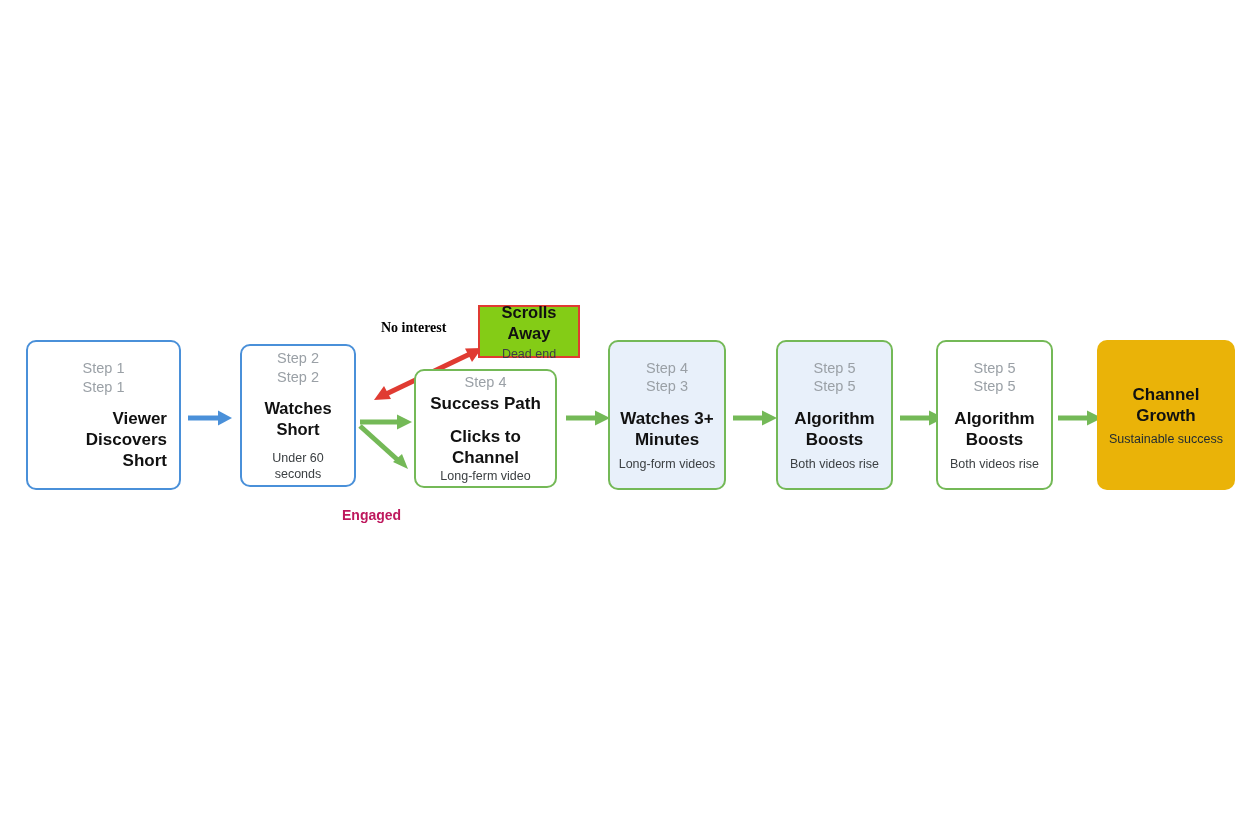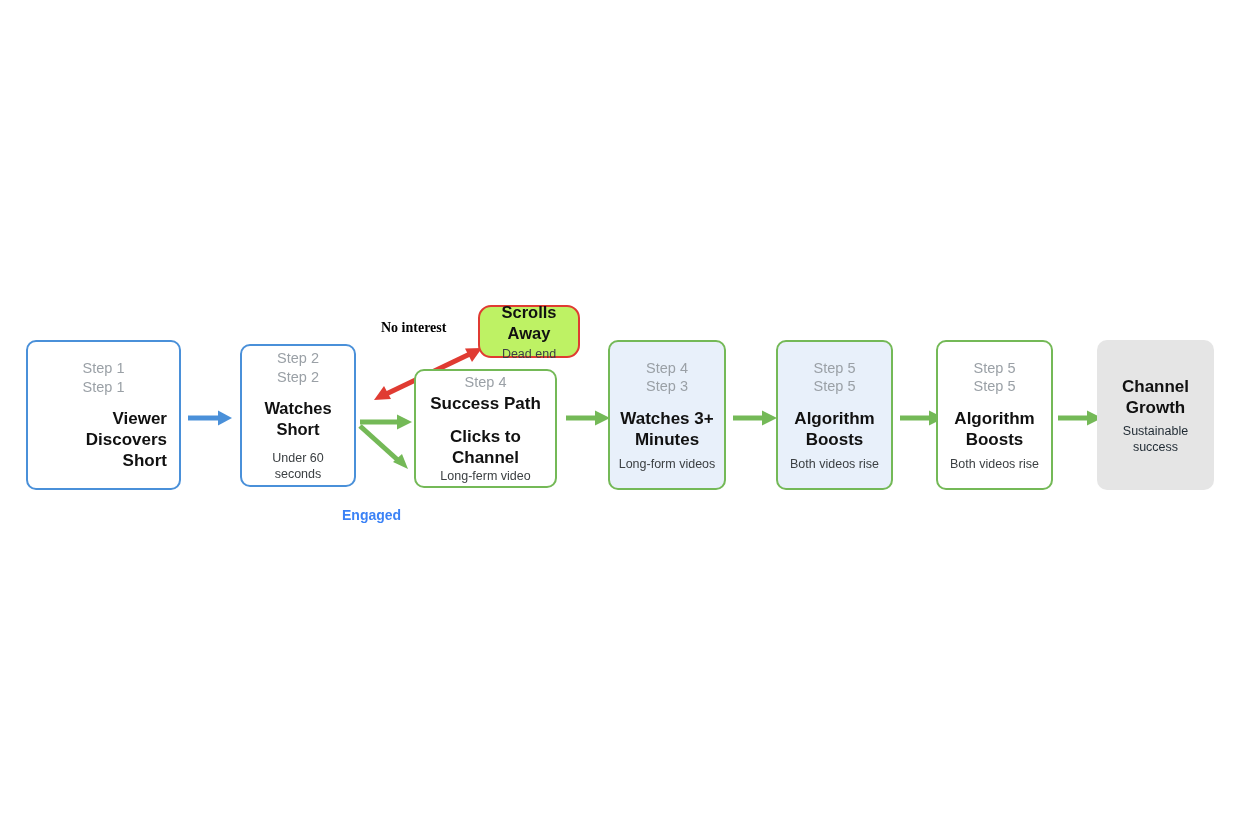--- a/index.html
+++ b/index.html
@@ -46,21 +46,21 @@
   
   .conn { position: absolute; overflow: visible; }
 
   .edge-label {
     position: absolute;
     font-size: 14px;
     font-weight: bold;
     white-space: nowrap;
   }
   .edge-label.no-interest { color: #000000; font-family: Liberation Serif, serif; }
-  .edge-label.engaged { color: #3b82f6; }
+  .edge-label.engaged { color: #be185d; }
 </style>
 </head>
 <body>
 
 <div id="canvas">
 
   <svg class="conn" style="left:188px; top:408px;" width="46" height="20" viewBox="0 0 46 20">
     <line x1="0" y1="10" x2="31" y2="10" stroke="#4a90d9" stroke-width="5"></line>
     <polygon points="30,2.5 44,10 30,17.5" fill="#4a90d9"></polygon>
   </svg>
@@ -116,21 +116,21 @@
               border:2px solid #4a90d9; background:#ffffff; padding:0 24px;">
     <div class="step-line">Step 2</div>
     <div class="step-line">Step 2</div>
     <div class="gap-after-steps"></div>
     <div class="title small">Watches Short</div>
     <div class="gap-before-sub"></div>
     <div class="subtitle">Under 60 seconds</div>
   </div>
 
   <div class="node" style="left:478px; top:305px; width:102px; height:53px;
-              border:2px solid #e03b32; background:#bef264; border-radius:13px; padding:0 6px;">
+              border:2px solid #e03b32; background:#84cc16; border-radius:0; padding:0 6px;">
     <div class="title small">Scrolls Away</div>
     <div class="subtitle" style="margin-top:2px;">Dead end</div>
   </div>
 
   <div class="node" style="left:414px; top:369px; width:143px; height:119px;
               border:2px solid #74b957; background:#ffffff; padding:0 6px;">
     <div class="step-line">Step 4</div>
     <div class="title" style="margin-top:1px;">Success Path</div>
     <div class="title" style="margin-top:12px;">Clicks to Channel</div>
     <div class="subtitle" style="margin-top:0;">Long-ferm video</div>
@@ -156,19 +156,19 @@
 
   <div class="node" style="left:936px; top:340px; width:117px; height:150px;
               border:2px solid #74b957; background:#ffffff; padding:0 6px;">
     <div class="step-line">Step 5</div>
     <div class="step-line">Step 5</div>
     <div class="gap-after-steps"></div>
     <div class="title">Algorithm Boosts</div>
     <div class="subtitle" style="margin-top:6px;">Both videos rise</div>
   </div>
 
-  <div class="node" style="left:1097px; top:340px; width:117px; height:150px;
-              background:#e5e5e5; border:none; padding:8px 6px;">
+  <div class="node" style="left:1097px; top:340px; width:138px; height:150px;
+              background:#eab308; border:none; padding:8px 6px;">
     <div class="title">Channel Growth</div>
     <div class="subtitle" style="color:#1f2a33; margin-top:5px;">Sustainable success</div>
   </div>
 
 </div>
 
 </body></html>

